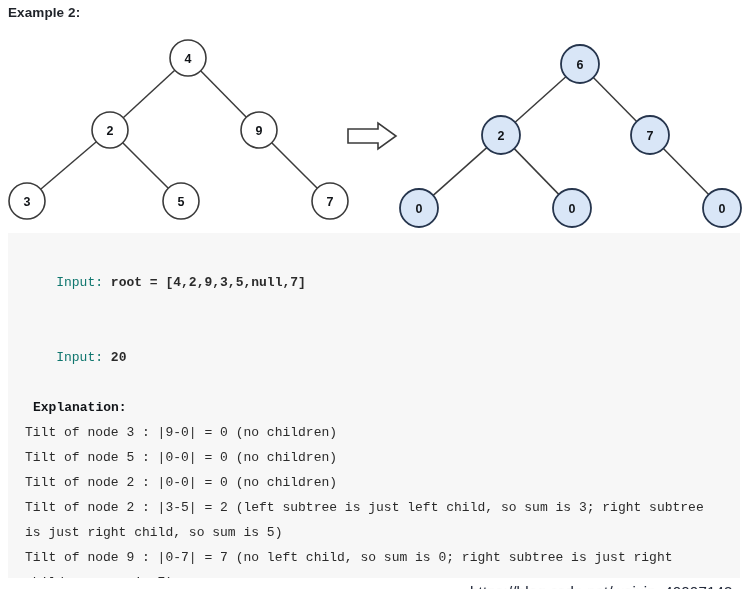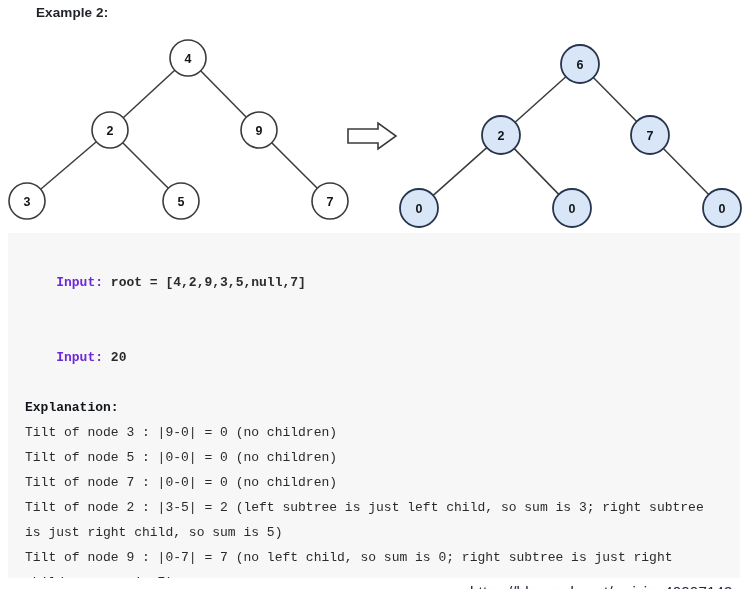--- a/index.html
+++ b/index.html
@@ -17,21 +17,20 @@
   }
 
   #page-title {
     position: absolute;
     left: 8px;
     top: 5px;
     font-size: 13.5px;
     font-weight: bold;
     color: #1f2329;
     letter-spacing: 0.1px;
-    margin-left: 28px;
   }
 
   #figure-area {
     position: absolute;
     left: 0;
     top: 24px;
     width: 747px;
     height: 205px;
   }
   #figure-svg {
@@ -83,24 +82,25 @@
     font-family: "Liberation Mono", monospace;
     font-size: 13px;
     line-height: 25px;
     color: #2b2b2b;
     white-space: pre-wrap;
     letter-spacing: 0px;
   }
   .code-line.bold-label {
     font-weight: bold;
     color: #111418;
+    margin-left: 8px;
   }
   .code-line .lbl {
-    font-weight: bold;
-    color: #6d28d9;
+    font-weight: normal;
+    color: #0f766e;
     text-align: right;
   }
   .code-line .val {
     font-weight: bold;
     color: #2b2b2b;
   }
 
   #watermark {
     position: absolute;
     left: 470px;
@@ -200,19 +200,19 @@
   <div class="code-line">
     <span class="lbl">Input:</span><span class="val"> root = [4,2,9,3,5,null,7]</span>
   </div>
   <div class="code-line">
     <span class="lbl">Input:</span><span class="val"> 20</span>
   </div>
   <div class="code-line bold-label">Explanation:</div>
   <div id="explanation-lines">
       <div class="code-line">Tilt of node 3 : |9-0| = 0 (no children)</div>
       <div class="code-line">Tilt of node 5 : |0-0| = 0 (no children)</div>
-      <div class="code-line">Tilt of node 7 : |0-0| = 0 (no children)</div>
+      <div class="code-line">Tilt of node 2 : |0-0| = 0 (no children)</div>
       <div class="code-line">Tilt of node 2 : |3-5| = 2 (left subtree is just left child, so sum is 3; right subtree is just right child, so sum is 5)</div>
       <div class="code-line">Tilt of node 9 : |0-7| = 7 (no left child, so sum is 0; right subtree is just right child, so sum is 7)</div>
     </div>
 </div>
 
 <div id="watermark">https://blog.csdn.net/weixin_40007143</div>
 
 </body></html>

